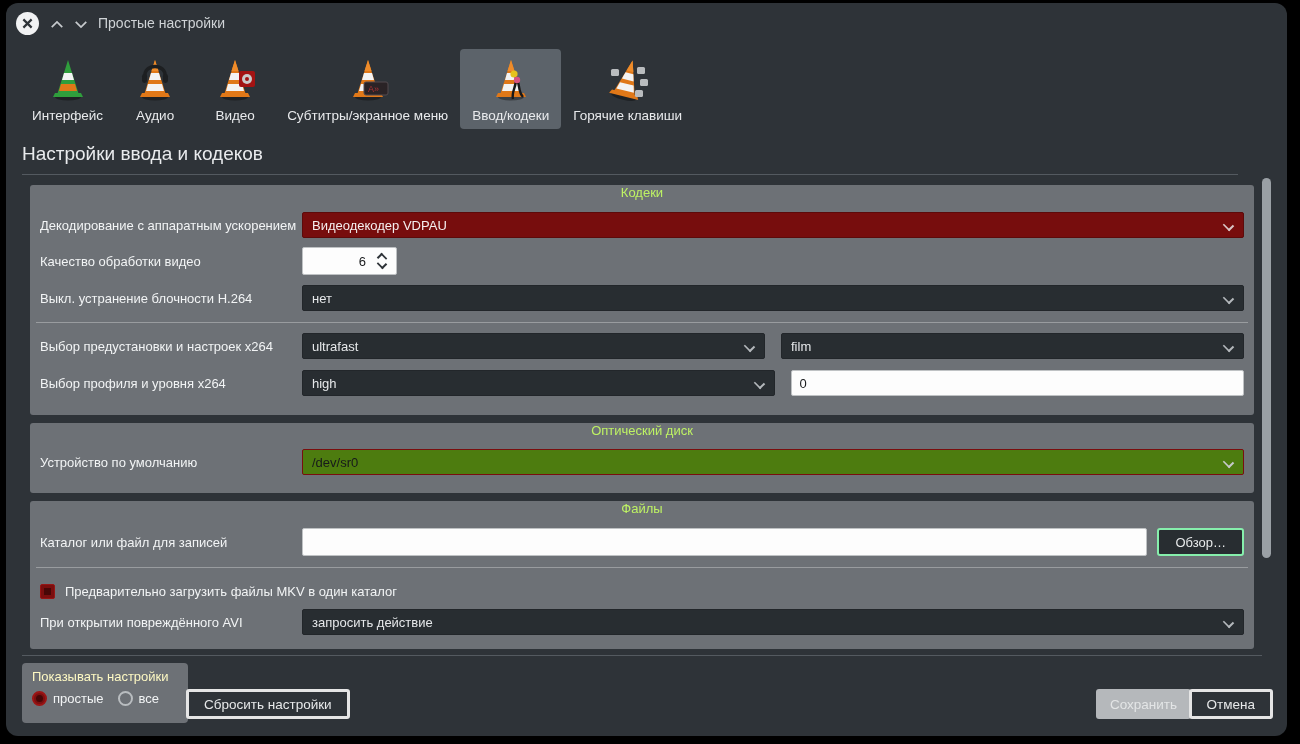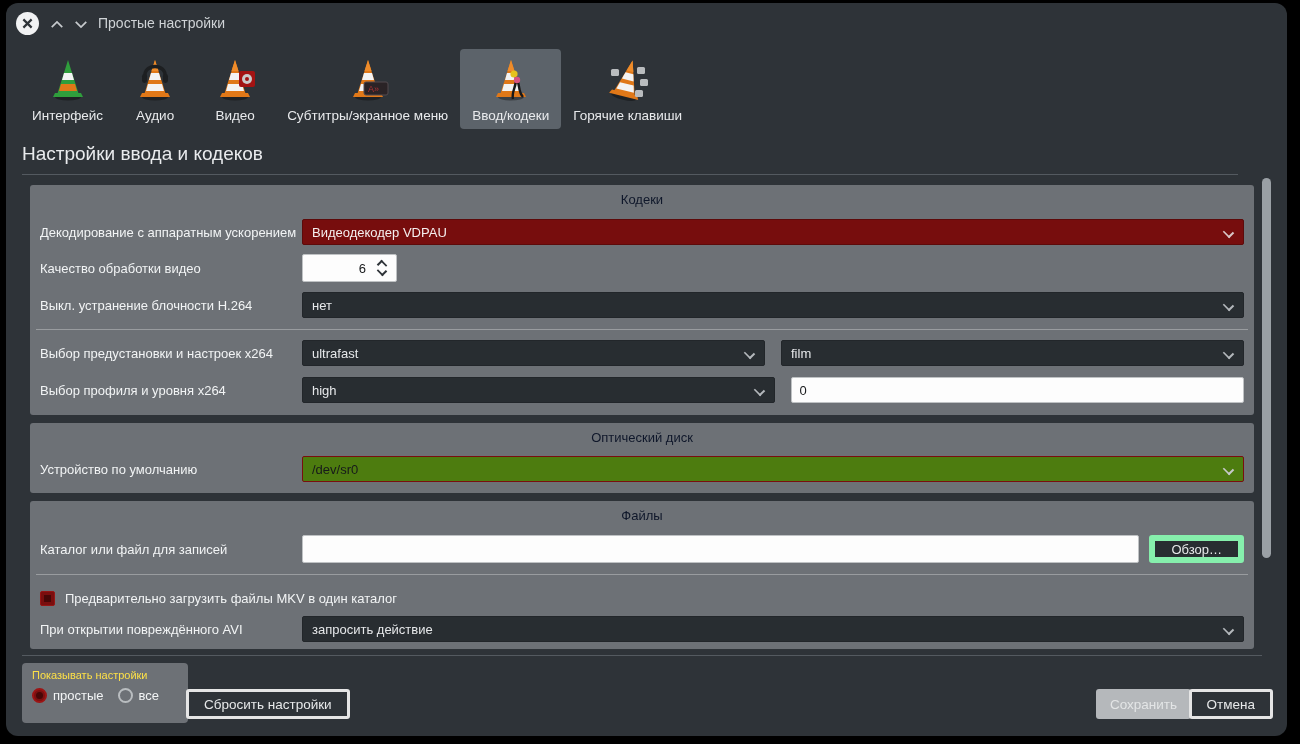--- a/index.html
+++ b/index.html
@@ -23,21 +23,21 @@
   .tab.selected { background:#5c636a; }
   .tab .icon-wrap { width:56px; height:52px; display:flex; align-items:center; justify-content:center; position:relative; }
   .tab .tab-label { font-size:13.5px; color:#e8eaec; margin-top:3px; white-space:nowrap; }
 
   
   .page-title { position:absolute; left:16px; top:140px; font-size:19px; color:#e9ebed; font-weight:400; }
   .title-rule { position:absolute; left:16px; top:171px; width:1216px; height:1px; background:#545a60; }
 
   
   .panel { position:absolute; left:24px; width:1224px; background:#6d7176; border-radius:3px; padding:0 10px; }
-  .panel-heading { text-align:center; font-size:13px; color:#0f172a; padding-top:7px; }
+  .panel-heading { text-align:center; font-size:13px; color:#bef264; }
   .row { display:flex; align-items:center; }
   .row-label { width:262px; flex:none; font-size:13px; color:#f2f4f5; }
   .field { flex:1; display:flex; align-items:center; min-width:0; }
 
   .select { position:relative; height:26px; background:#282d31; border:1px solid #22262a; border-radius:2px;
             color:#e6e8ea; font-size:13px; display:flex; align-items:center; padding:0 26px 0 9px; cursor:pointer; }
   .select::after { content:""; position:absolute; right:10px; top:8px; width:7px; height:7px;
                    border-right:2px solid #b4b8bc; border-bottom:2px solid #b4b8bc; transform:rotate(45deg) scale(1,.8); }
   .select.full { width:100%; }
   .select.maroon { background:#770d0d; border-color:#5d0a0a; color:#f5efef; }
@@ -60,30 +60,30 @@
                           padding:0 26px 0 9px; font-family:"Liberation Sans", sans-serif; }
   .combo-editable::after { content:""; position:absolute; right:10px; top:8px; width:7px; height:7px;
                            border-right:2px solid #c7c9cb; border-bottom:2px solid #c7c9cb; transform:rotate(45deg) scale(1,.8); }
 
   .inner-rule { height:1px; background:rgba(255,255,255,.30); margin:0 -4px; }
 
   .checkbox { width:15px; height:15px; border-radius:2px; background:#7a0e0e; border:1px solid #971414;
               display:flex; align-items:center; justify-content:center; cursor:pointer; flex:none; }
   .checkbox .inner { width:7px; height:7px; background:#470707; }
 
-  .btn-dark { height:28px; background:#282d31; border:6px solid #86efac; border-radius:3px;
+  .btn-dark { height:28px; background:#282d31; border:2px solid #86efac; border-radius:3px;
               color:#e7e9ea; font-size:13px; padding:0 16px; display:flex; align-items:center; cursor:pointer; white-space:nowrap; }
 
   
   .scroll-thumb { position:absolute; right:16px; top:175px; width:9px; height:380px; background:#9aa0a5; border-radius:4.5px; }
 
   
   .footer-rule { position:absolute; left:16px; top:652px; width:1240px; height:1px; background:#545a60; }
   .show-box { position:absolute; left:16px; top:660px; width:166px; height:60px; background:#6d7176; border-radius:4px; padding:6px 10px; }
-  .show-box .gb-title { font-size:11px; color:#fde047; }
+  .show-box .gb-title { font-size:13px; color:#fef9c3; }
   .radio-row { display:flex; align-items:center; margin-top:7px; gap:6px; }
   .radio { width:15px; height:15px; border-radius:50%; flex:none; cursor:pointer; }
   .radio.sel { border:2px solid #9c1414; background:#7c1010; position:relative; }
   .radio.sel::after { content:""; position:absolute; left:2px; top:2px; width:7px; height:7px; border-radius:50%; background:#470707; }
   .radio.unsel { border:2px solid #b9bdc0; background:transparent; }
   .radio-label { font-size:13px; color:#f2f4f5; margin-right:8px; }
 
   .btn-outline { position:absolute; top:686px; height:30px; background:transparent; border:3px solid #e5e5e5;
                  border-radius:3px; color:#e7e9ea; font-size:13.5px; padding:0 15px; display:flex; align-items:center; cursor:pointer; }
   .btn-save { position:absolute; top:686px; height:30px; background:#b5b8bb; border:none; border-radius:3px;

